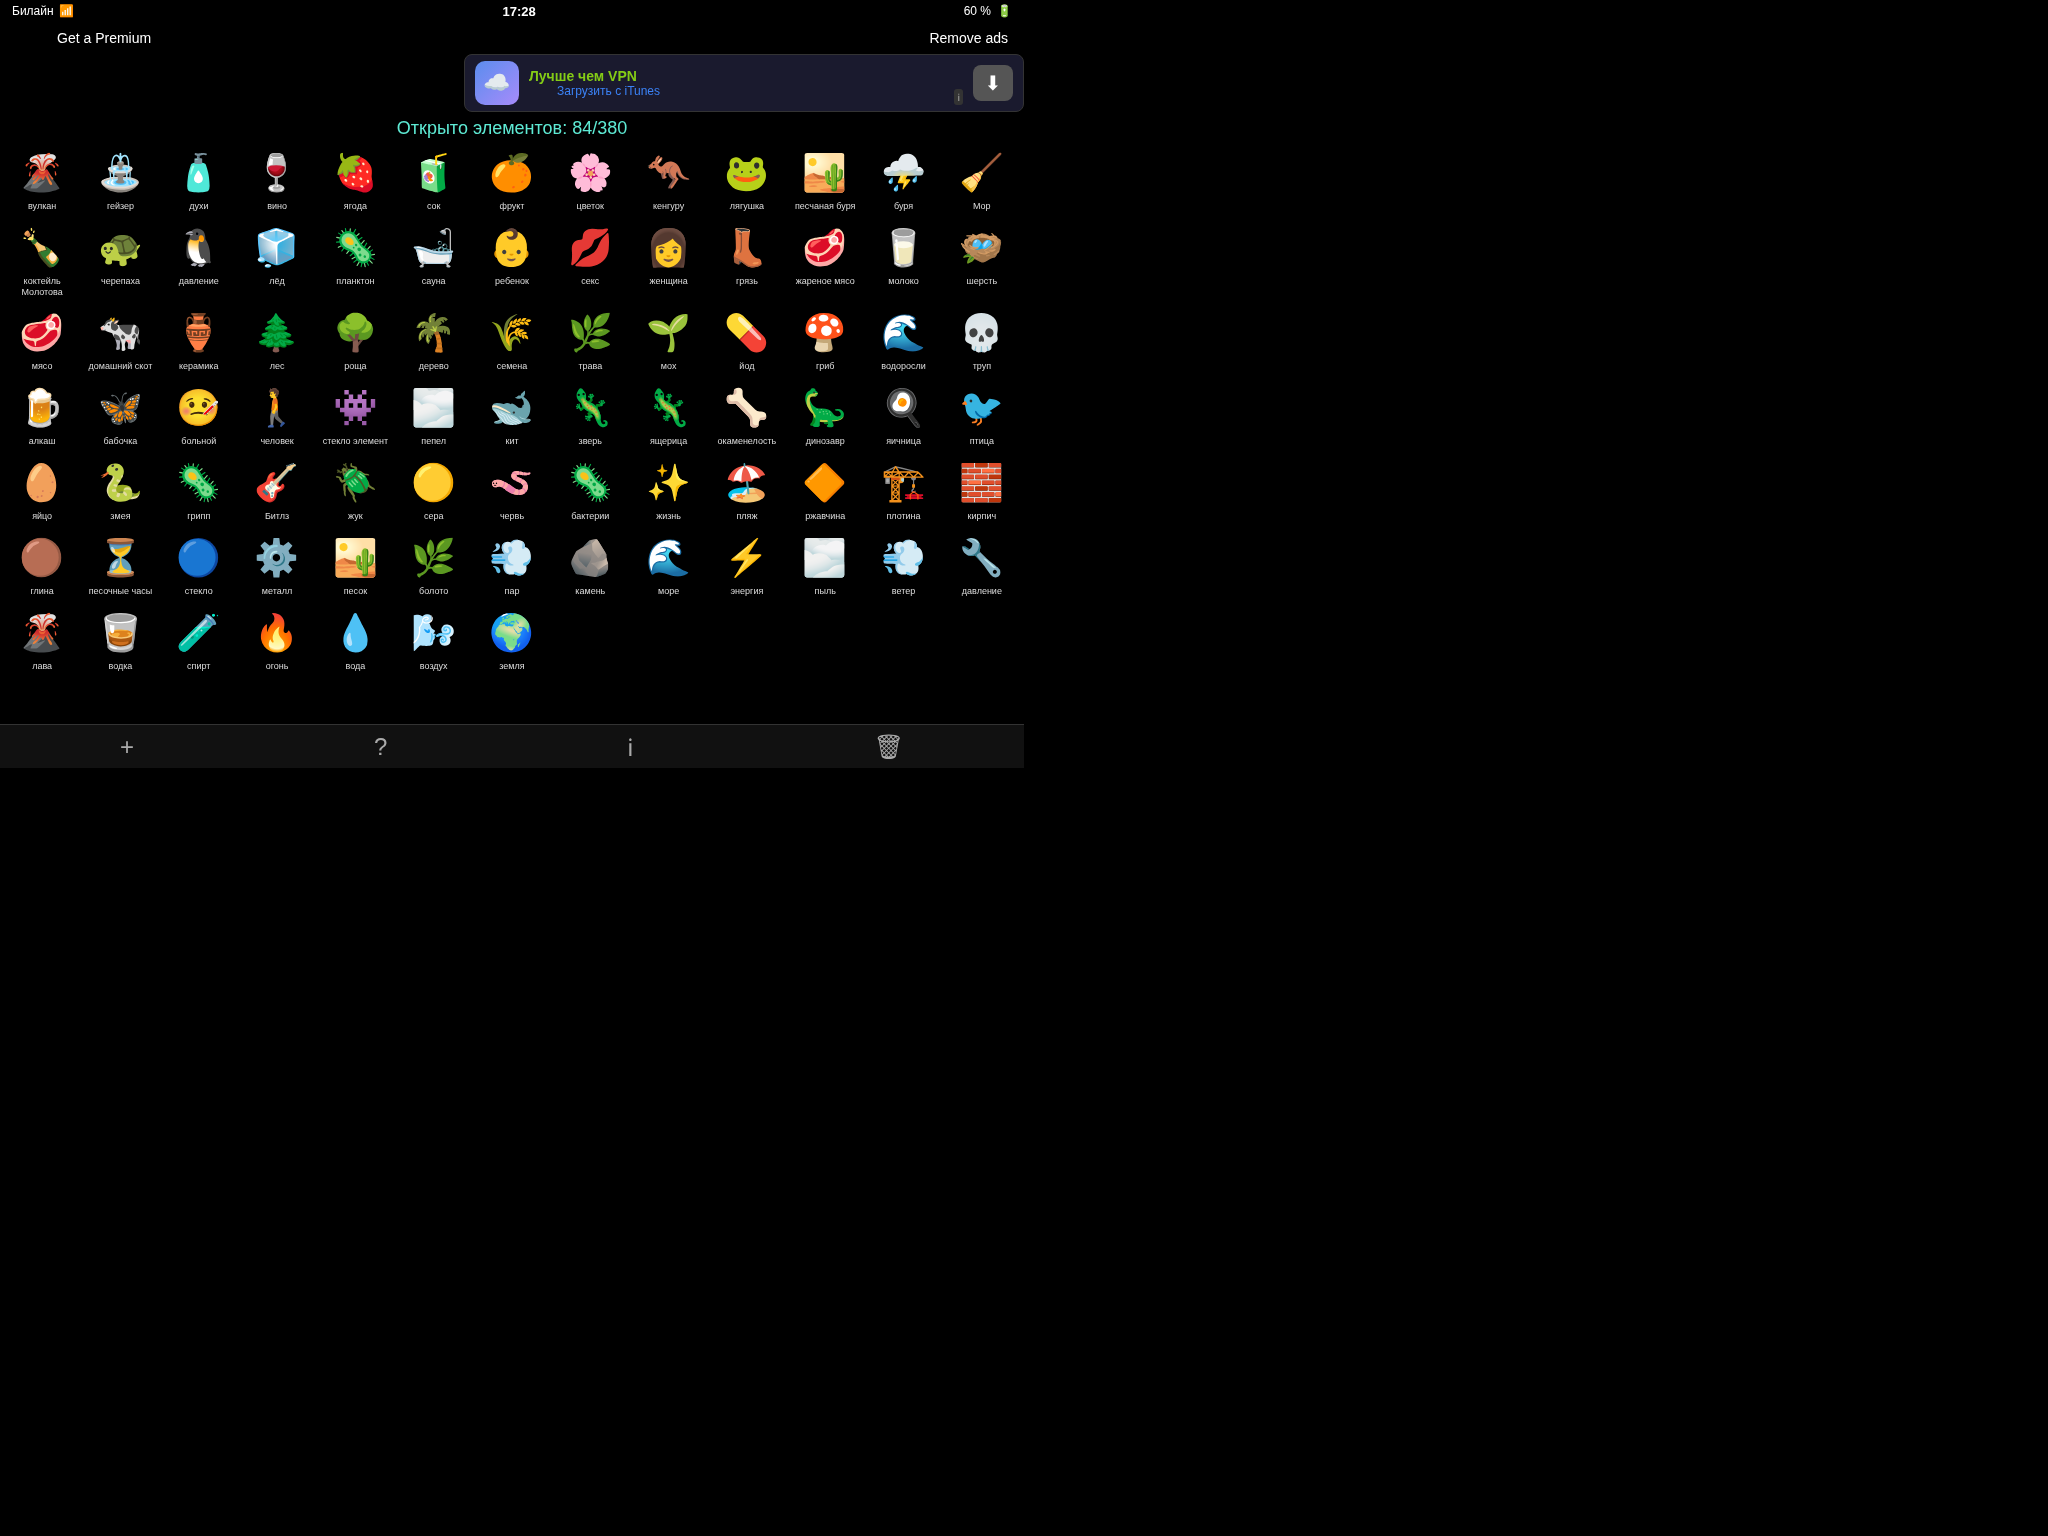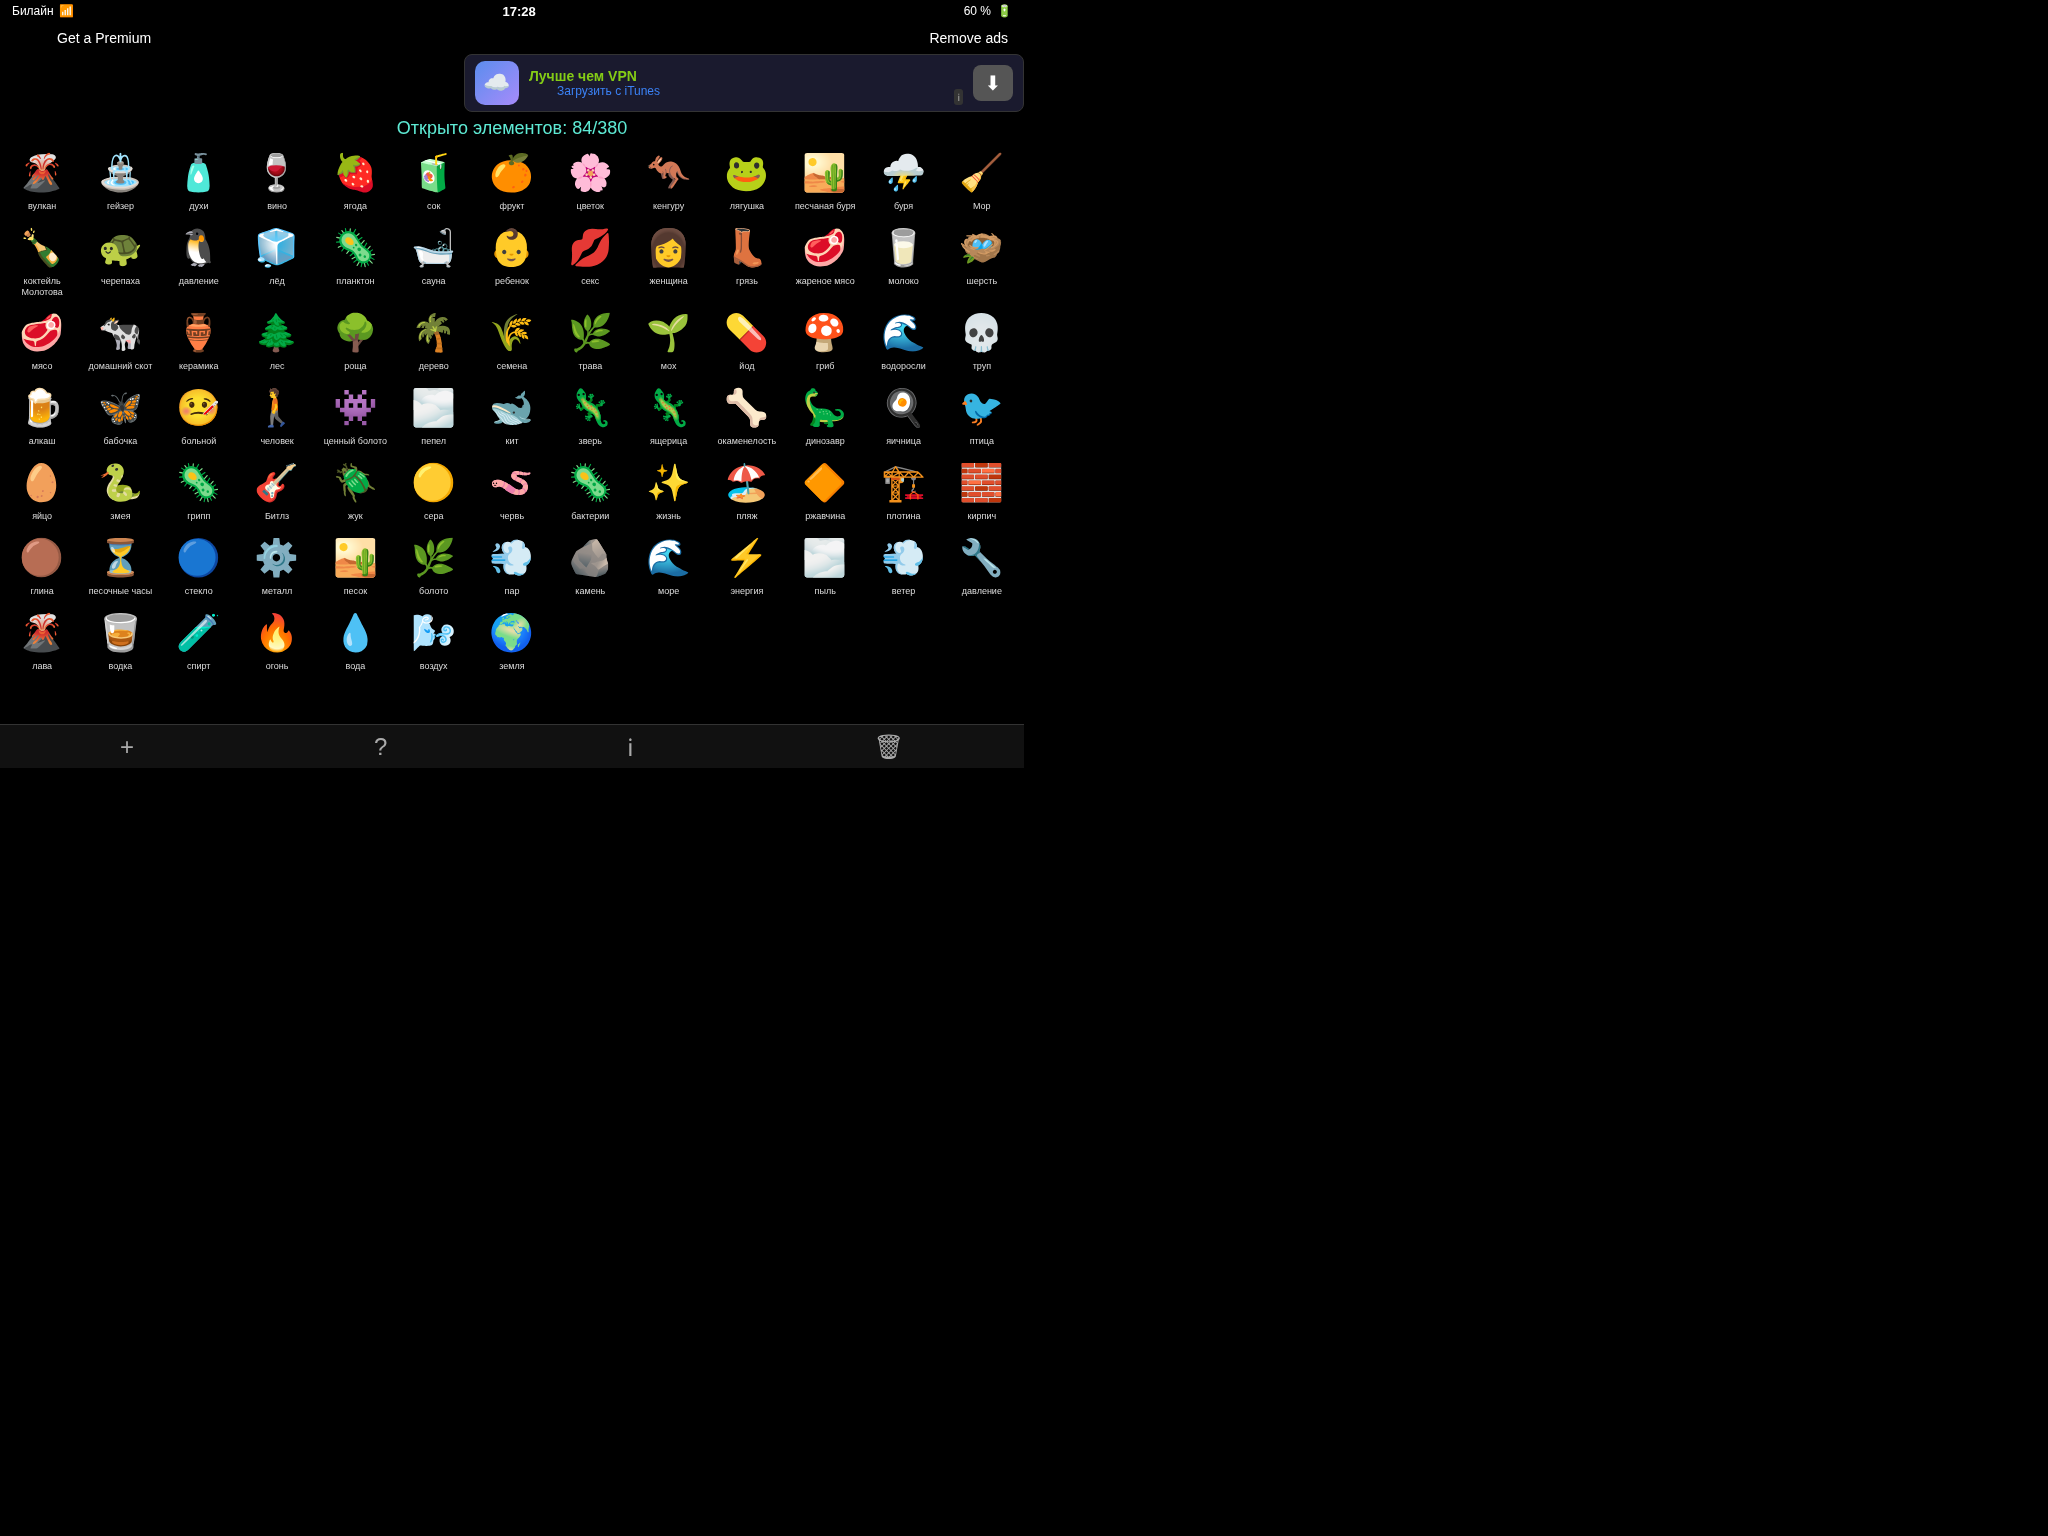--- a/index.html
+++ b/index.html
@@ -352,21 +352,21 @@
       <div class="grid-item">
       <div class="item-icon">🤒</div>
       <div class="item-label">больной</div>
     </div>
       <div class="grid-item">
       <div class="item-icon">🚶</div>
       <div class="item-label">человек</div>
     </div>
       <div class="grid-item">
       <div class="item-icon">👾</div>
-      <div class="item-label">ценный болото</div>
+      <div class="item-label">стекло элемент</div>
     </div>
       <div class="grid-item">
       <div class="item-icon">🌫️</div>
       <div class="item-label">пепел</div>
     </div>
       <div class="grid-item">
       <div class="item-icon">🐋</div>
       <div class="item-label">кит</div>
     </div>
       <div class="grid-item">

